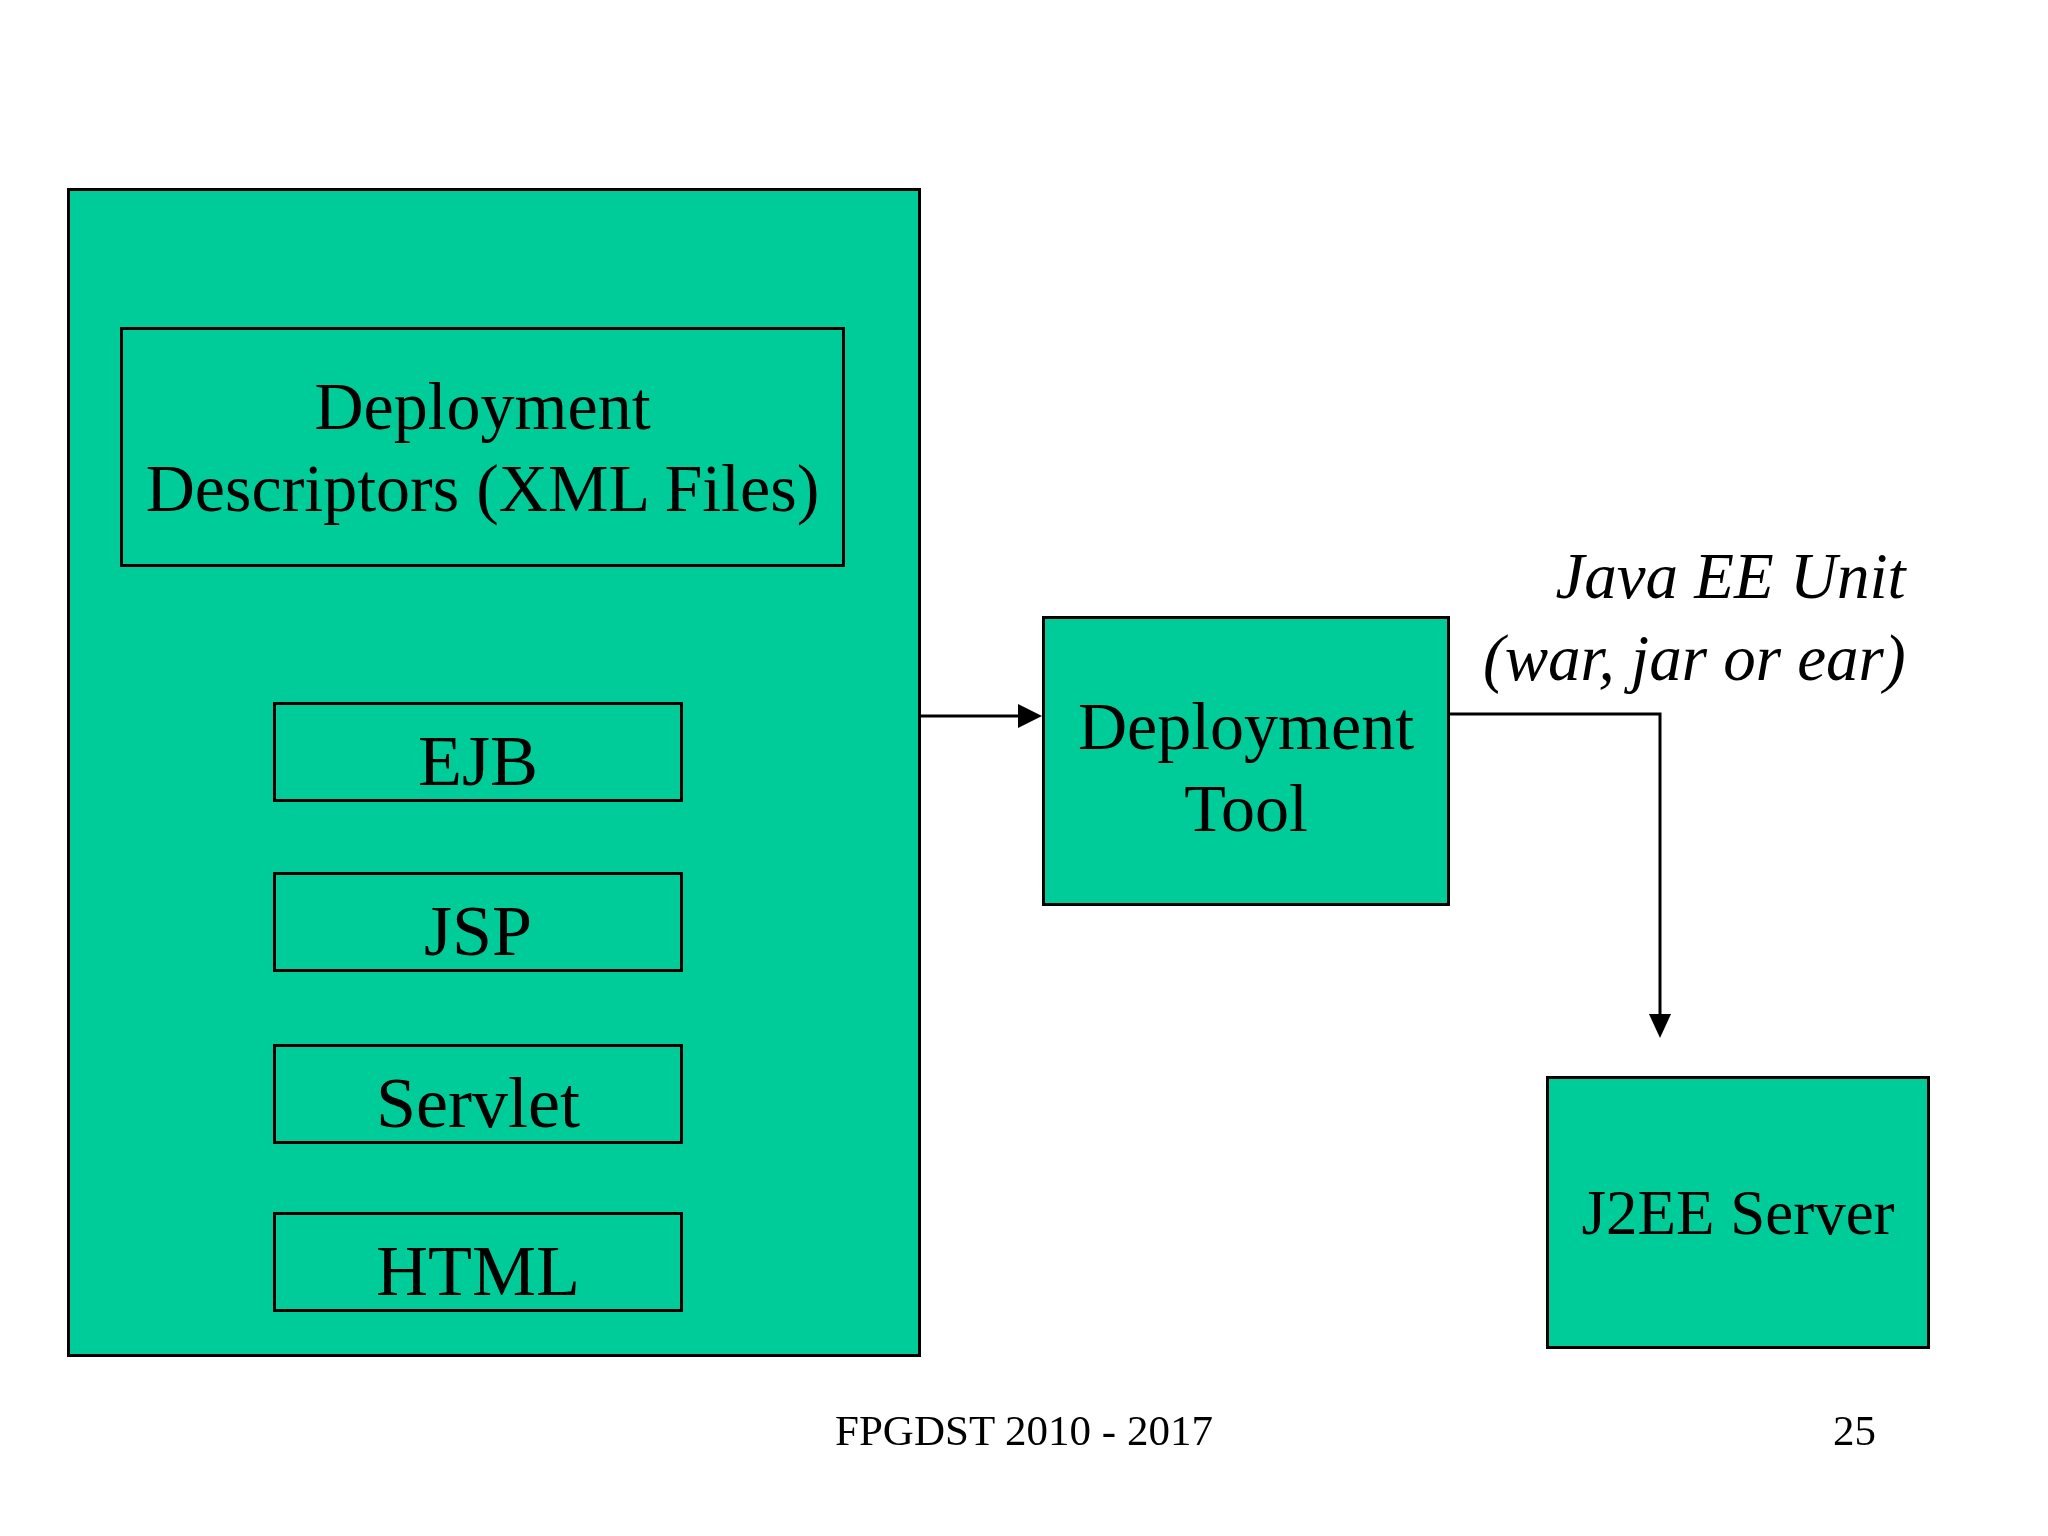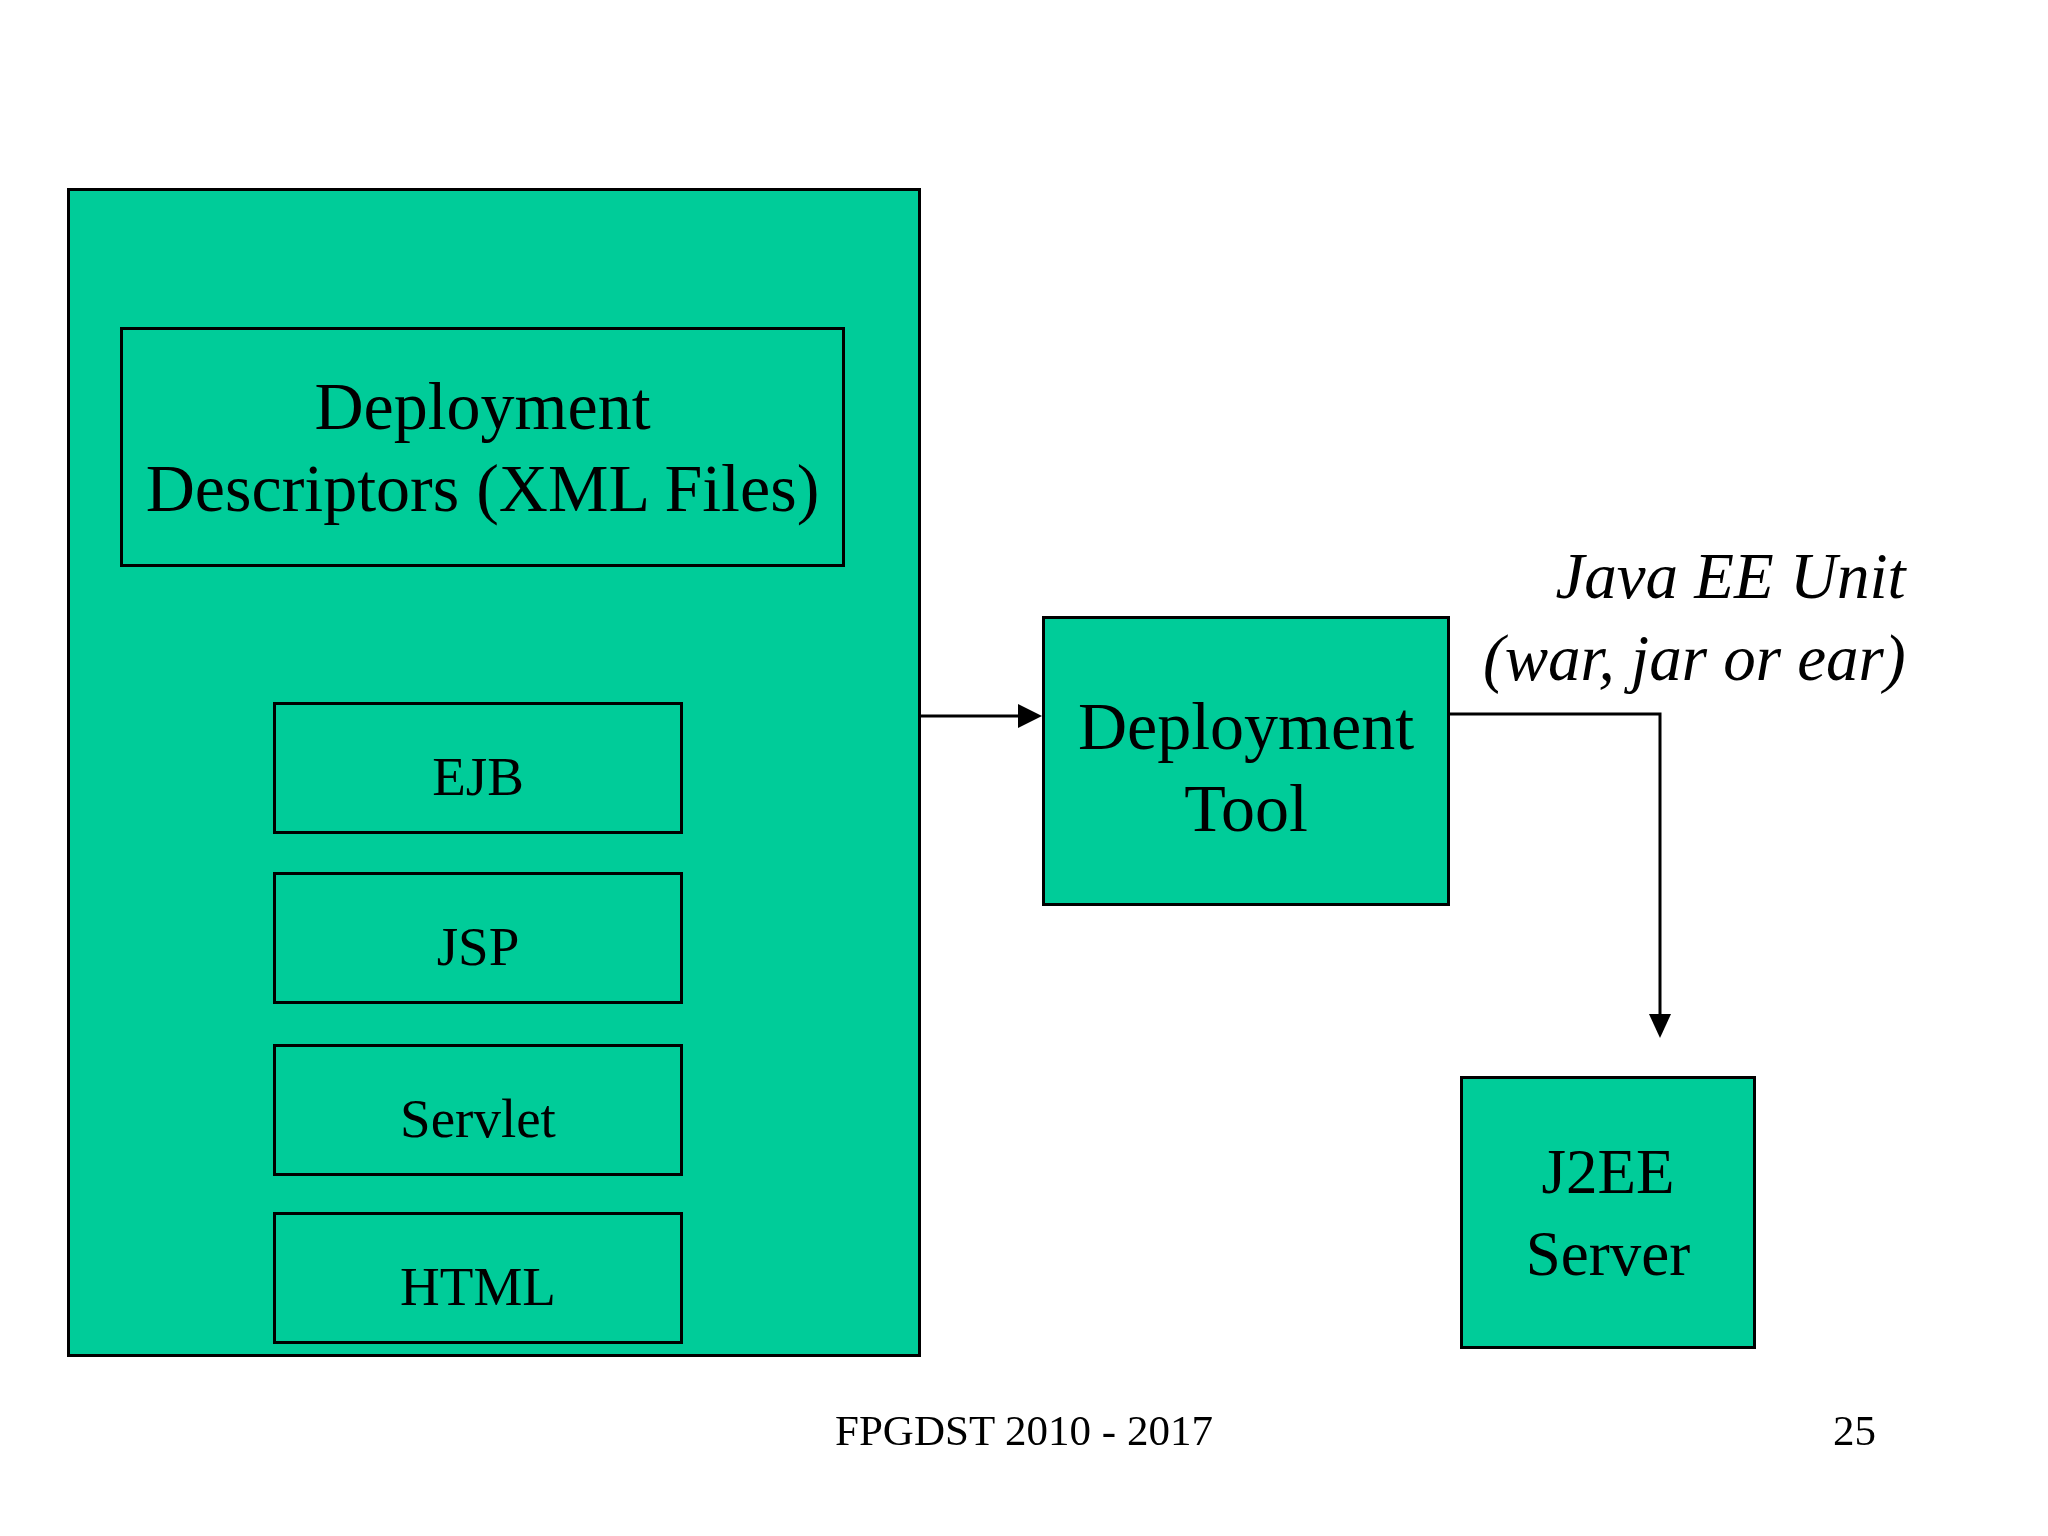--- a/index.html
+++ b/index.html
@@ -40,42 +40,42 @@
     left: 50px;
     top: 100px;
     width: 725px;
     height: 240px;
     font-size: 68px;
     line-height: 82px;
   }
   .item-box {
     left: 203px;
     width: 410px;
-    height: 132px;
-    font-size: 55px;
+    height: 100px;
+    font-size: 72px;
     line-height: 82px;
     padding-top: 17px;
   }
   .item-ejb     { top: 475px; }
   .item-jsp     { top: 645px; }
   .item-servlet { top: 817px; }
   .item-html    { top: 985px; }
   .tool-box {
     left: 1042px;
     top: 580px;
     width: 408px;
     height: 290px;
     font-size: 68px;
     line-height: 82px;
     padding-top: 12px;
   }
   .server-box {
-    left: 1460px;
+    left: 1546px;
     top: 1040px;
-    width: 296px;
+    width: 384px;
     height: 273px;
     font-size: 63px;
     line-height: 82px;
   }
   .annotation {
     position: absolute;
     white-space: nowrap;
   }
   .java-ee-unit {
     left: 1483px;

